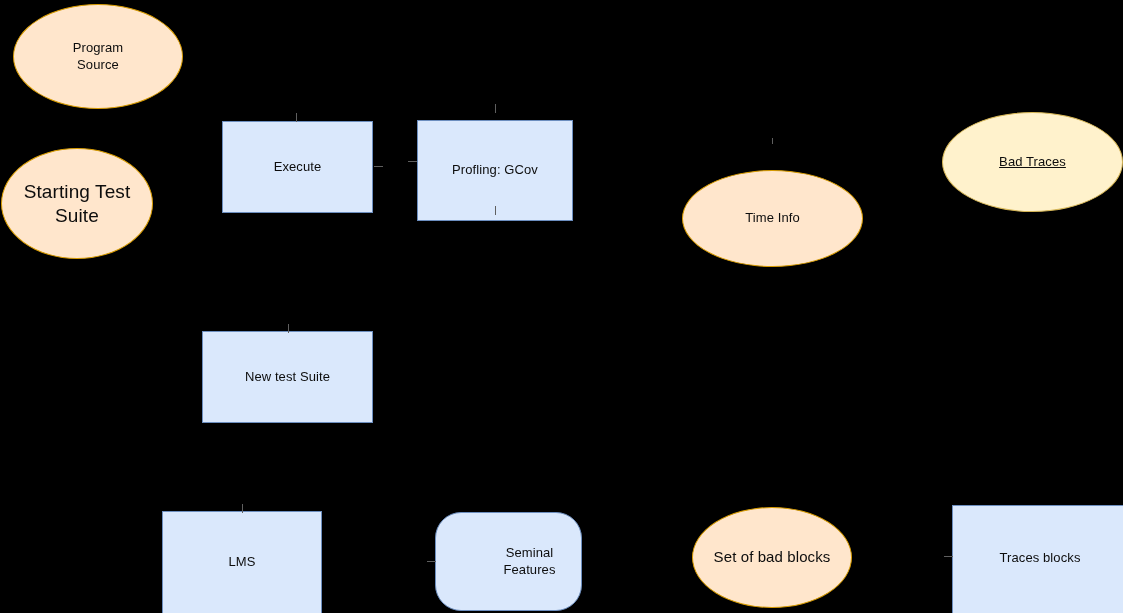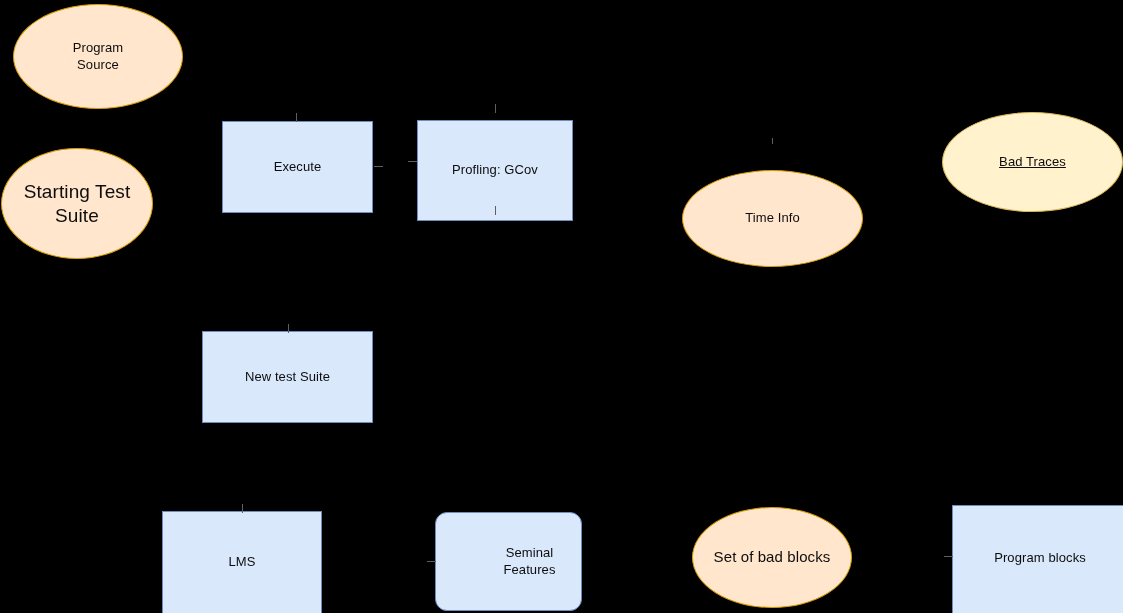--- a/index.html
+++ b/index.html
@@ -29,21 +29,21 @@
     white-space: pre-line;
     user-select: none;
   }
   .ellipse {
     border-radius: 50%;
   }
   .rect {
     border-radius: 0;
   }
   .rounded {
-    border-radius: 12px;
+    border-radius: 26px;
     padding-left: 42px;
   }
   
   .fill-peach {
     background: #ffe6cc;
     border: 1.4px solid #d79b00;
   }
   .fill-yellow {
     background: #fff2cc;
     border: 1.4px solid #d6b656;
@@ -111,17 +111,17 @@
   <div class="node rounded fill-blue" style="left:435px; top:512px; width:147px; height:99px;">
     <span>Seminal Features</span>
   </div>
   <div class="stub stub-h" style="left:427px; top:561px;"></div>
 
   <div class="node ellipse fill-peach" style="left:692px; top:507px; width:160px; height:101px; font-size:15px;">
     <span>Set of bad blocks</span>
   </div>
 
   <div class="node rect fill-blue" style="left:952px; top:505px; width:176px; height:116px;">
-    <span style="margin-bottom:10px;">Program blocks</span>
+    <span style="margin-bottom:10px;">Traces blocks</span>
   </div>
   <div class="stub stub-h" style="left:944px; top:556px;"></div>
 
 </div>
 
 </body></html>

